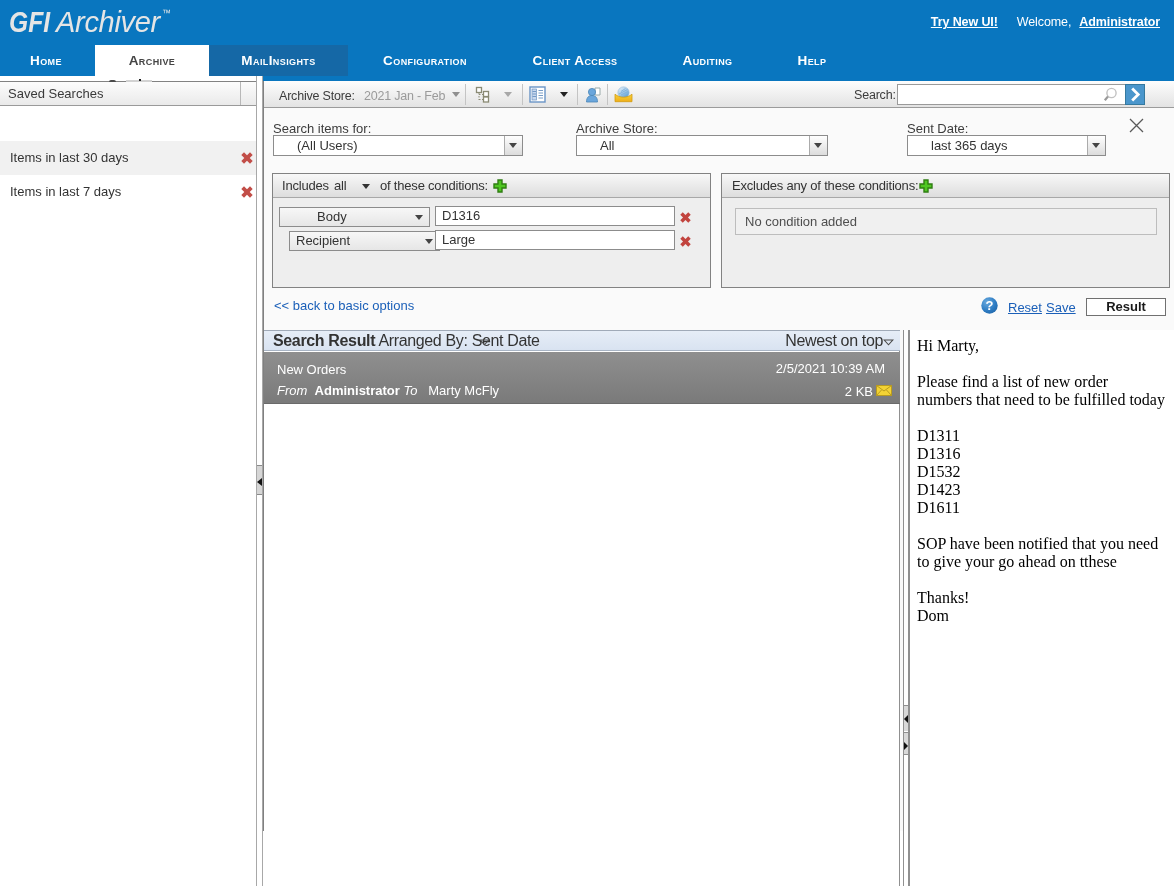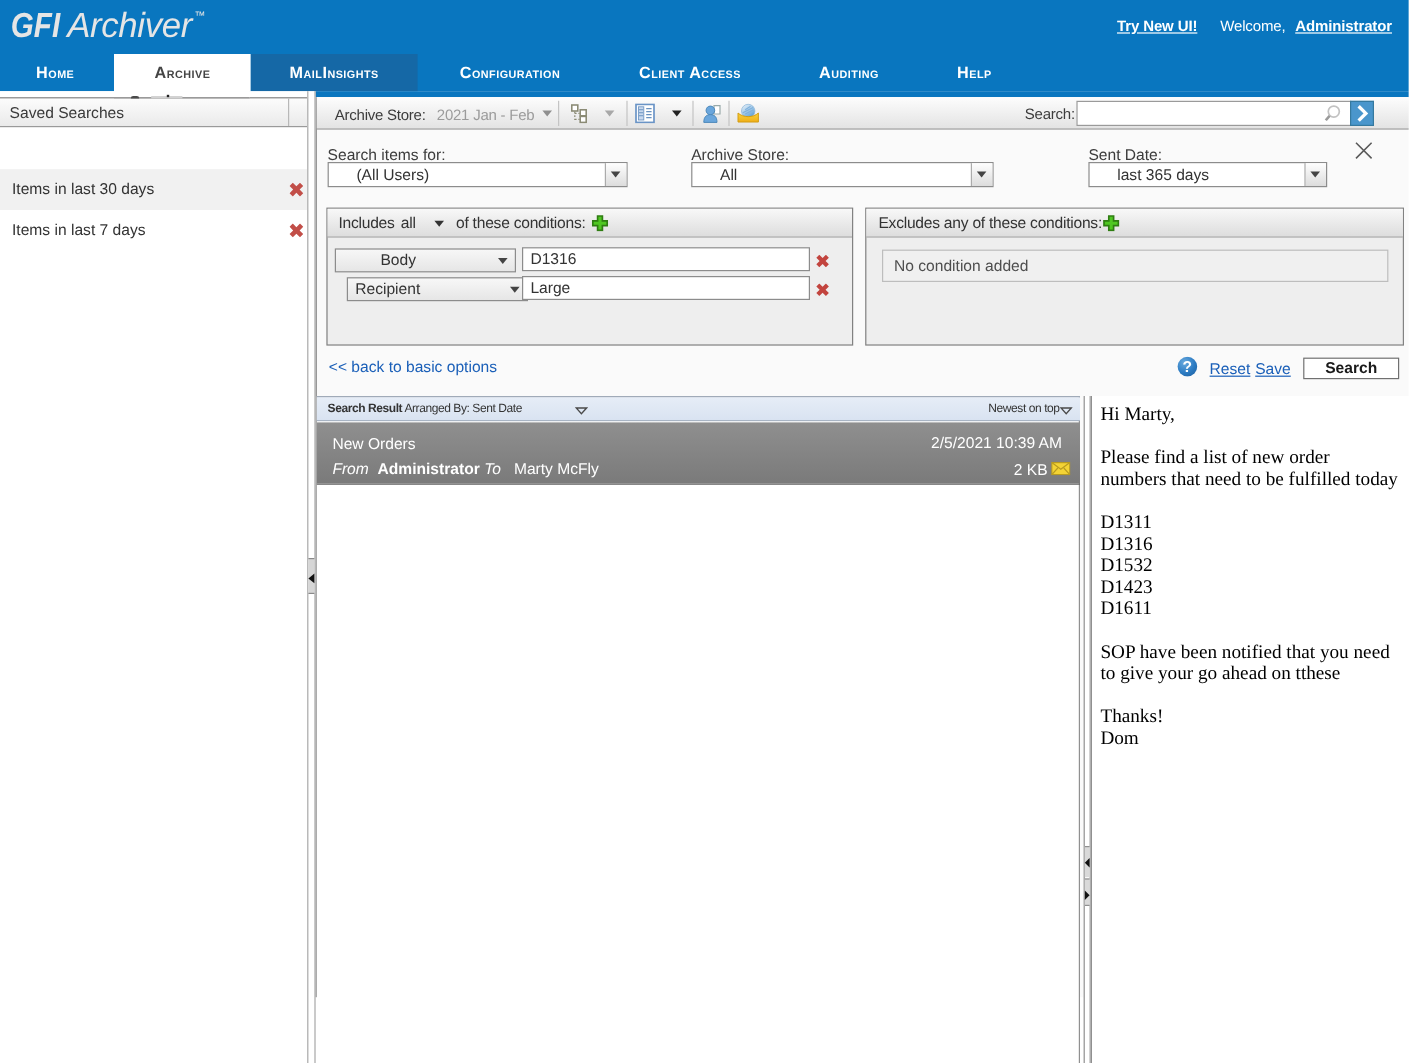--- a/index.html
+++ b/index.html
@@ -70,21 +70,21 @@
   border:1px solid #8c8c8c; font-size:13px; color:#333; line-height:18px; padding-left:6px; }
 .cinp { position:absolute; height:20px; background:#fff; border:1px solid #8c8c8c;
   font-size:13px; color:#333; line-height:18px; padding-left:6px; }
 
 a.bluelink { color:#1a5fb8; font-size:13px; text-decoration:none; }
 a.ulink { color:#1a5fb8; font-size:13px; text-decoration:underline; }
 
 
 #rhead { position:absolute; left:0; top:249px; width:636px; height:21px;
   background:linear-gradient(#e6edf7,#d9e3f1); border-top:1px solid #a0aab8; border-bottom:1px solid #a8b4c4;
-  font-size:10px; letter-spacing:-0.35px; color:#333; line-height:20px; }
+  font-size:16px; letter-spacing:-0.35px; color:#333; line-height:20px; }
 #ritem { position:absolute; left:0; top:271px; width:636px; height:52px;
   background:linear-gradient(#8f8f8f,#7a7a7a); border-bottom:1px solid #6a6a6a; color:#fff; font-size:13px; }
 #rlistbg { position:absolute; left:0; top:249px; width:636px; height:556px; background:#fff;
   border-right:1px solid #909090; }
 
 
 #rsplit { position:absolute; left:639px; top:249px; width:6px; height:556px; background:#fff;
   border-left:1px solid #909090; border-right:1px solid #909090; }
 .rhandle { position:absolute; left:0; width:4px; background:#d9d9d9; }
 .tri-l { position:absolute; left:0; width:0; height:0; border-top:4px solid transparent;
@@ -254,21 +254,21 @@
         <stop offset="0" stop-color="#6aaade"></stop>
             <stop offset="0.55" stop-color="#2e7dc4"></stop>
             <stop offset="1" stop-color="#1c5fa0"></stop>
       </radialGradient>
         </defs>
       <circle cx="8.5" cy="8.5" r="8.2" fill="url(#qg)"></circle>
       <text x="8.5" y="13.2" font-size="13" font-weight="bold" fill="#fff" text-anchor="middle" font-family="Liberation Sans">?</text>
     </svg>
     <a class="ulink abs" style="left:744px; top:219px;">Reset</a>
     <a class="ulink abs" style="left:782px; top:219px;">Save</a>
-    <div class="abs" style="left:822px; top:217px; width:80px; height:18px; background:#fff; border:1px solid #707070; text-align:center; line-height:16px; font-size:13px; font-weight:bold; color:#1a1a1a;">Search</div>
+    <div class="abs" style="left:822px; top:217px; width:80px; height:18px; background:#fff; border:1px solid #707070; text-align:center; line-height:16px; font-size:13px; font-weight:bold; color:#1a1a1a;">Result</div>
 
     <div id="rlistbg"></div>
     <div id="rhead"><b style="margin-left:9px;">Search Result</b> Arranged By: Sent Date
       <svg class="abs" style="left:215px; top:8px;" width="11" height="7" viewBox="0 0 11 7">
           <path d="M1.2 1 L9.8 1 L5.5 5.8 Z" fill="none" stroke="#4a4a4a" stroke-width="1.1"></path>
         </svg>
       <span style="position:absolute; right:17px;">Newest on top</span>
       <svg class="abs" style="right:6px; top:8px;" width="11" height="7" viewBox="0 0 11 7">
           <path d="M1.2 1 L9.8 1 L5.5 5.8 Z" fill="none" stroke="#4a4a4a" stroke-width="1.1"></path>
         </svg>

